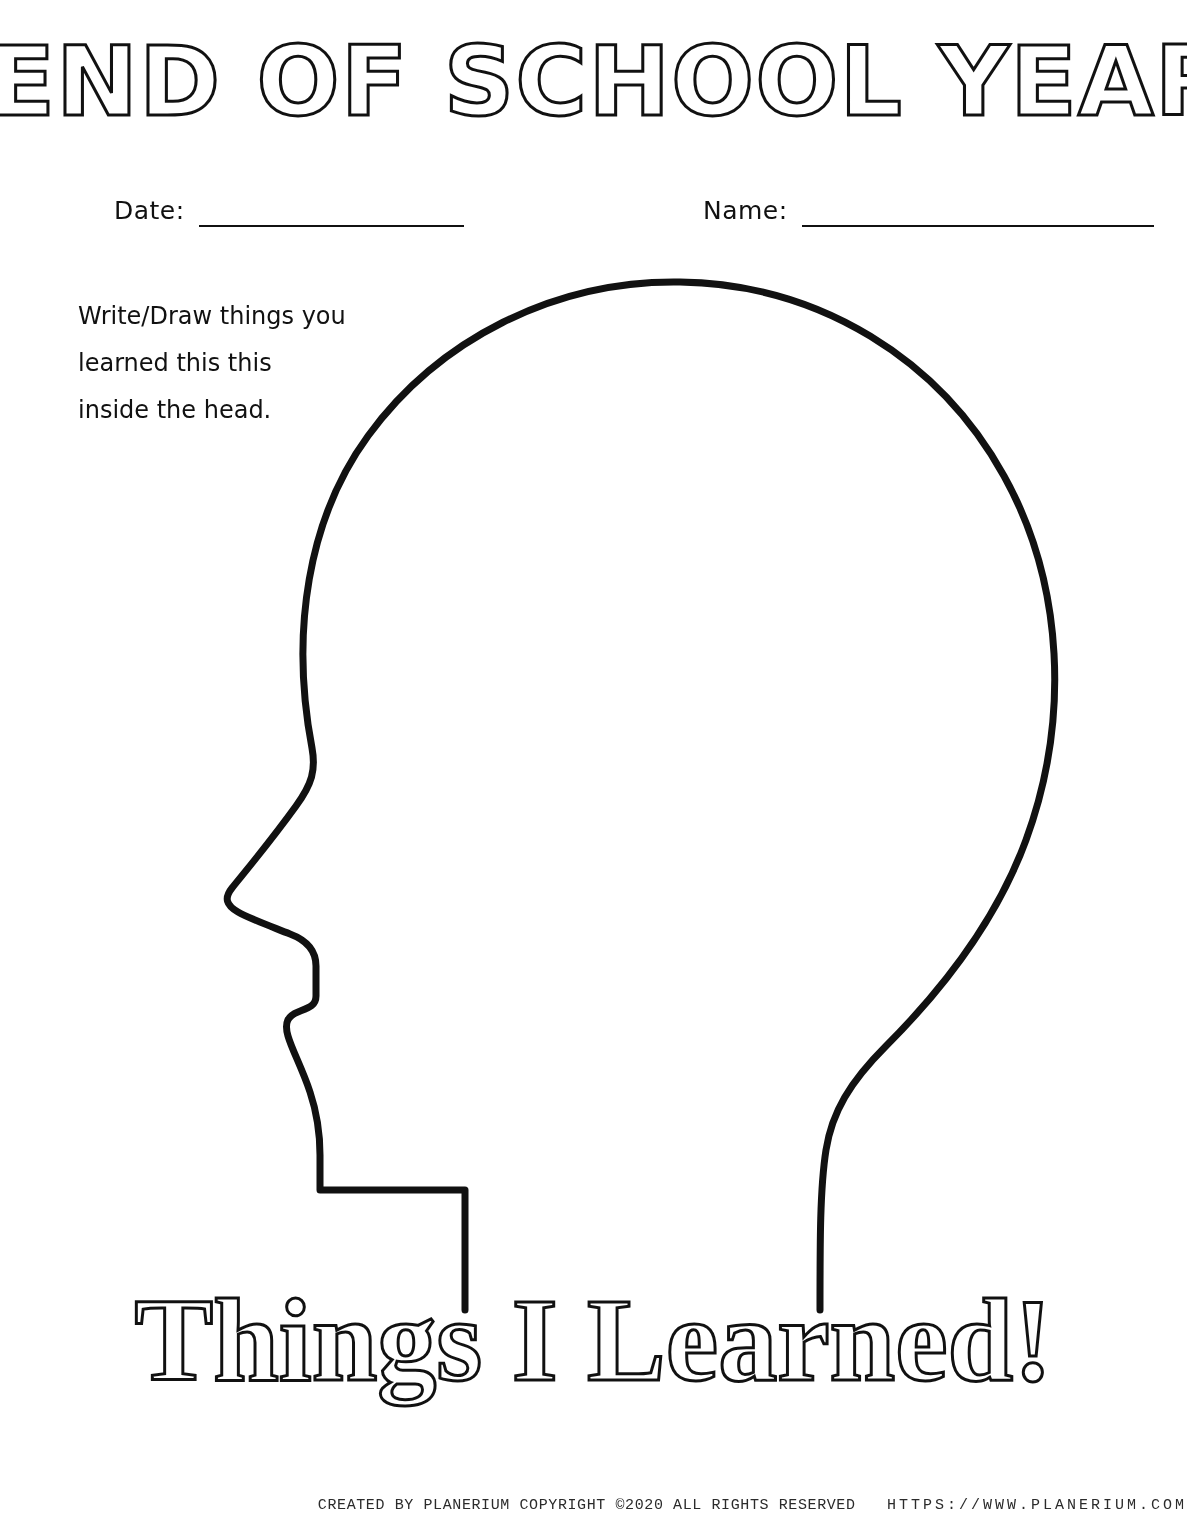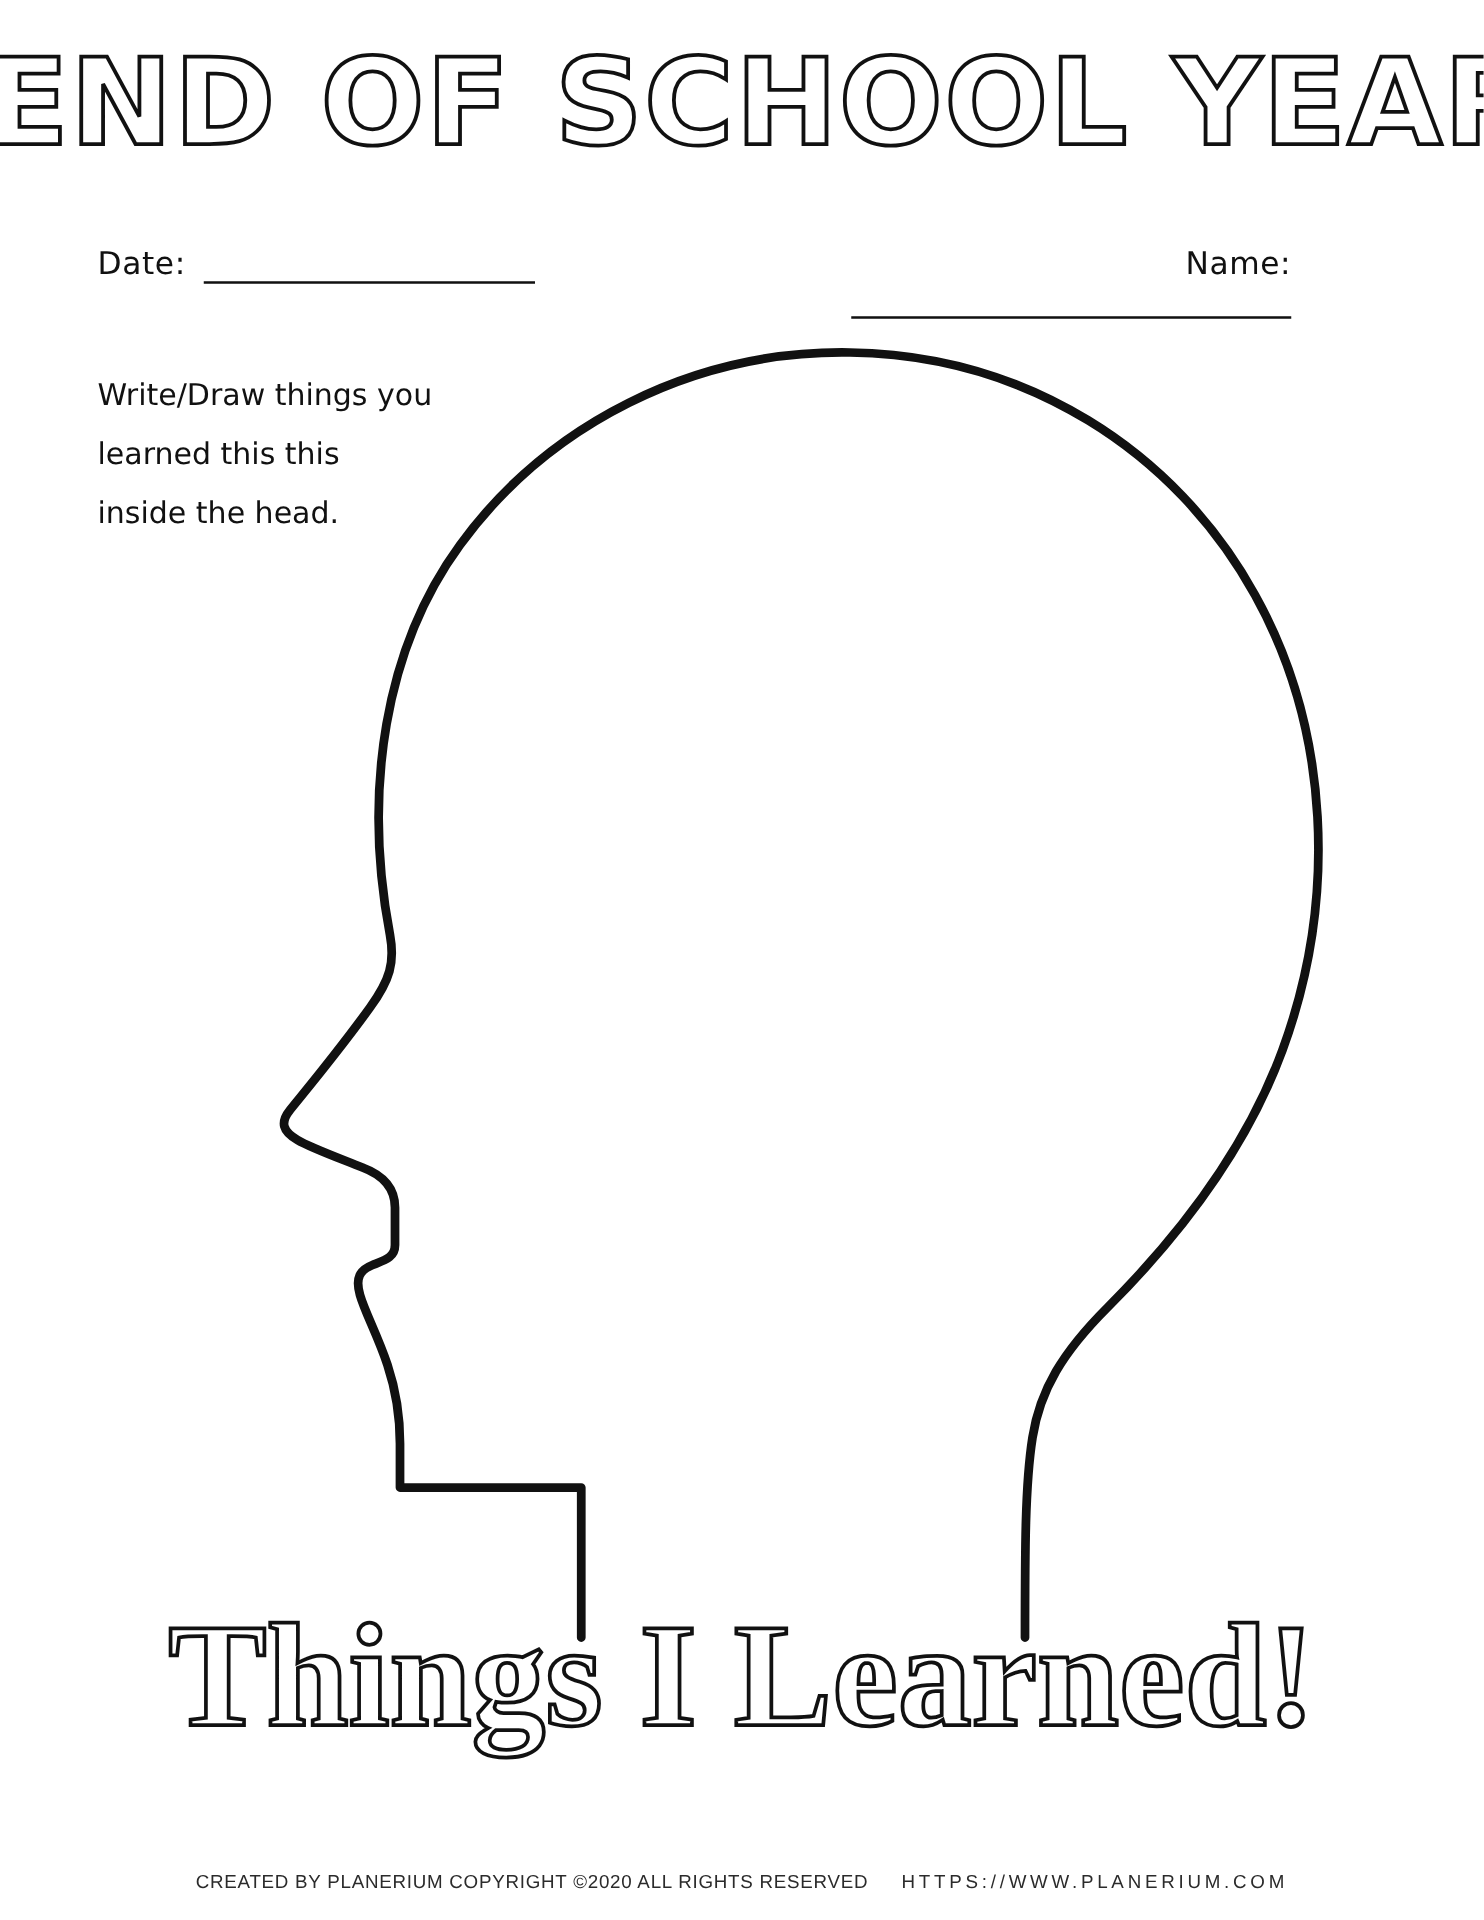--- a/index.html
+++ b/index.html
@@ -47,25 +47,26 @@
   }
   .field {
     position: absolute;
     display: flex;
     align-items: flex-end;
     font-family: "DejaVu Sans", sans-serif;
     font-size: 25px;
     color: #111111;
   }
   .field-date { left: 0; }
-  .field-name { left: 589px; flex-direction: column; }
+  .field-name { left: 589px; }
   .field-label {
     white-space: nowrap;
     padding-bottom: 2px;
     letter-spacing: 0.5px;
+    margin-left: 36px;
   }
   .field-line {
     display: inline-block;
     border-bottom: 2.5px solid #111111;
     height: 26px;
     margin-left: 14px;
   }
   .line-date { width: 265px; }
   .line-name { width: 352px; }
 
@@ -108,22 +109,22 @@
     text-stroke: 3px #111111;
     white-space: nowrap;
   }
 
   
   .footer {
     position: absolute;
     bottom: 22px;
     left: 0;
     width: 1187px;
-    text-align: center;
-    font-family: Liberation Sans, sans-serif;
+    text-align: right;
+    font-family: Liberation Mono, monospace;
     font-size: 15px;
     color: #2b2b2b;
     letter-spacing: 0.4px;
   }
   .footer .credit { letter-spacing: 0.6px; }
   .footer .url {
     letter-spacing: 3px;
     margin-left: 22px;
   }
 </style>

